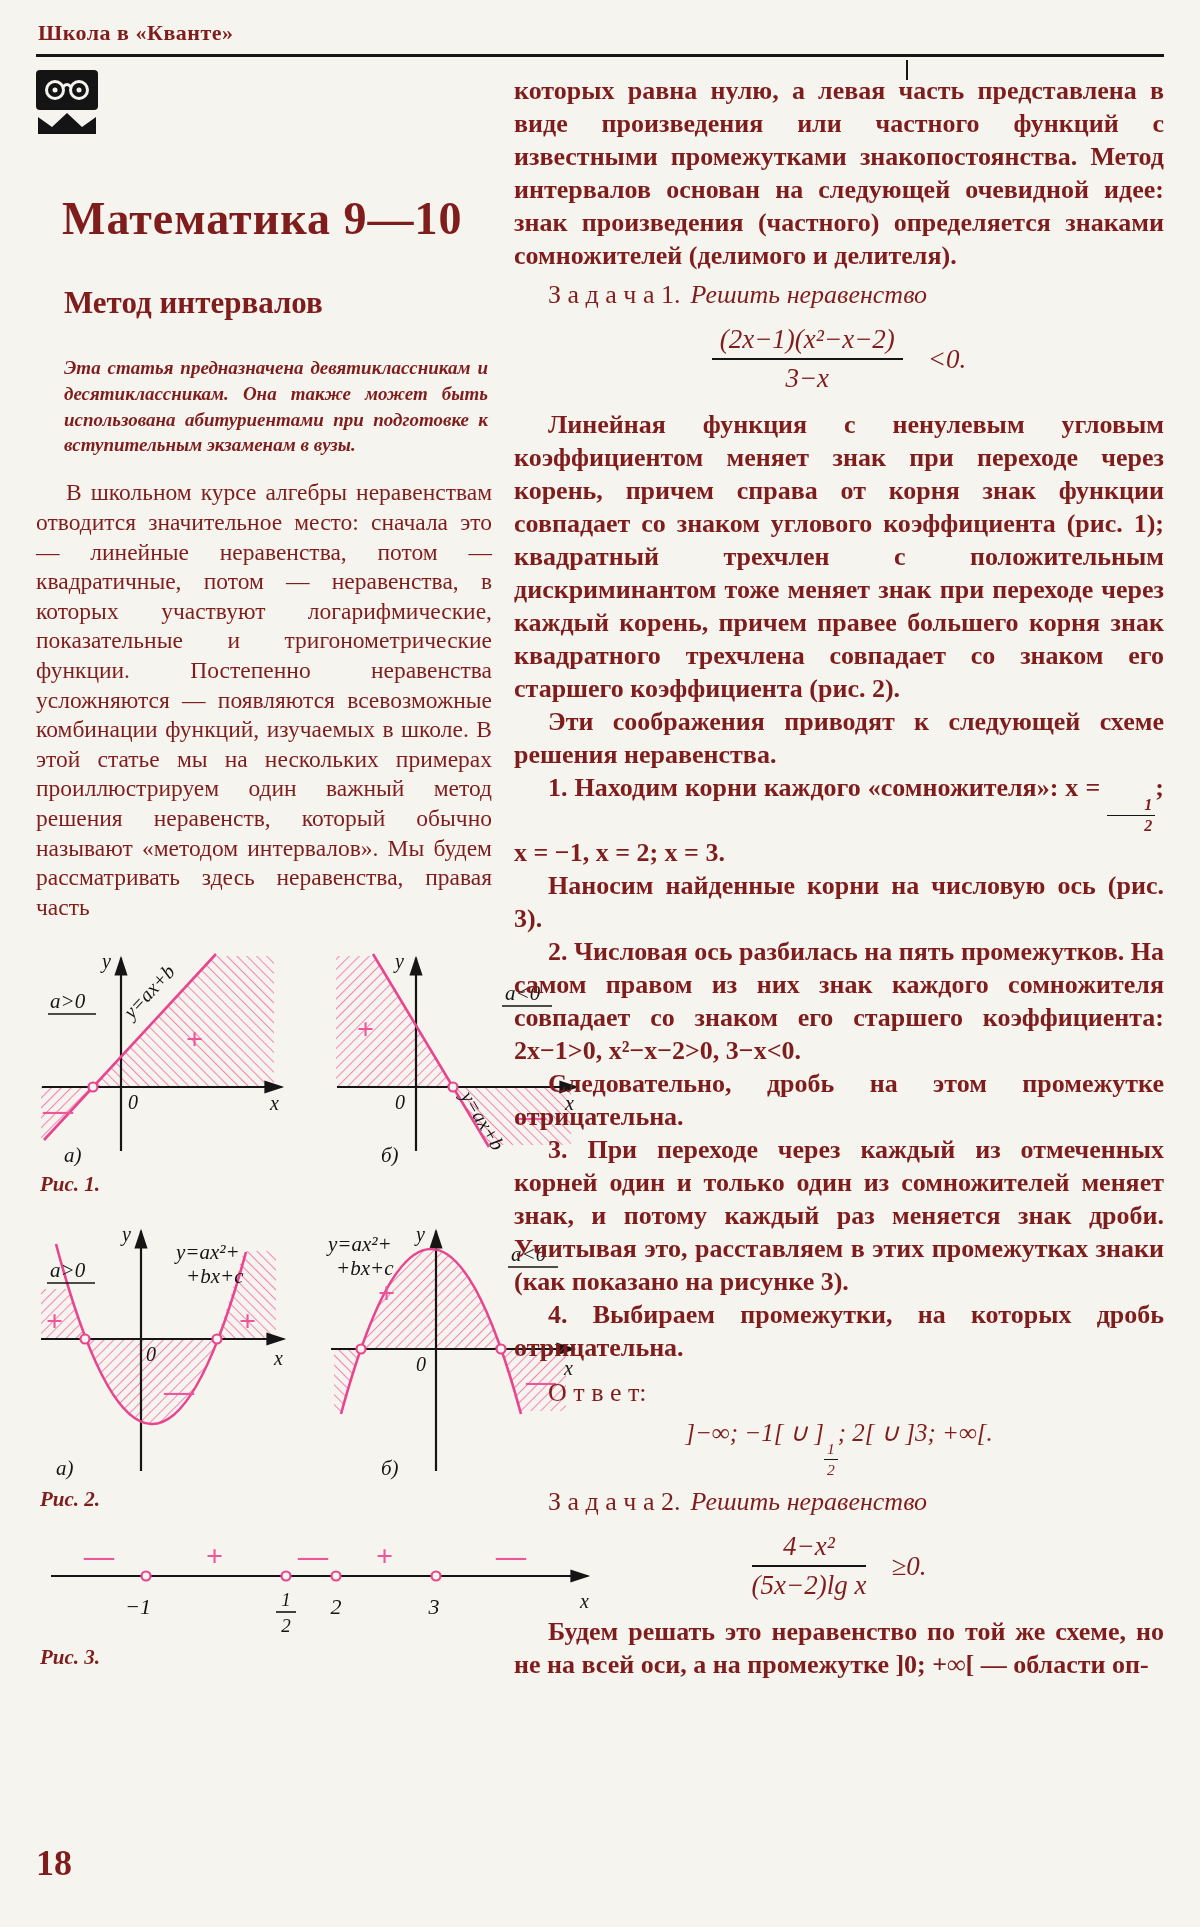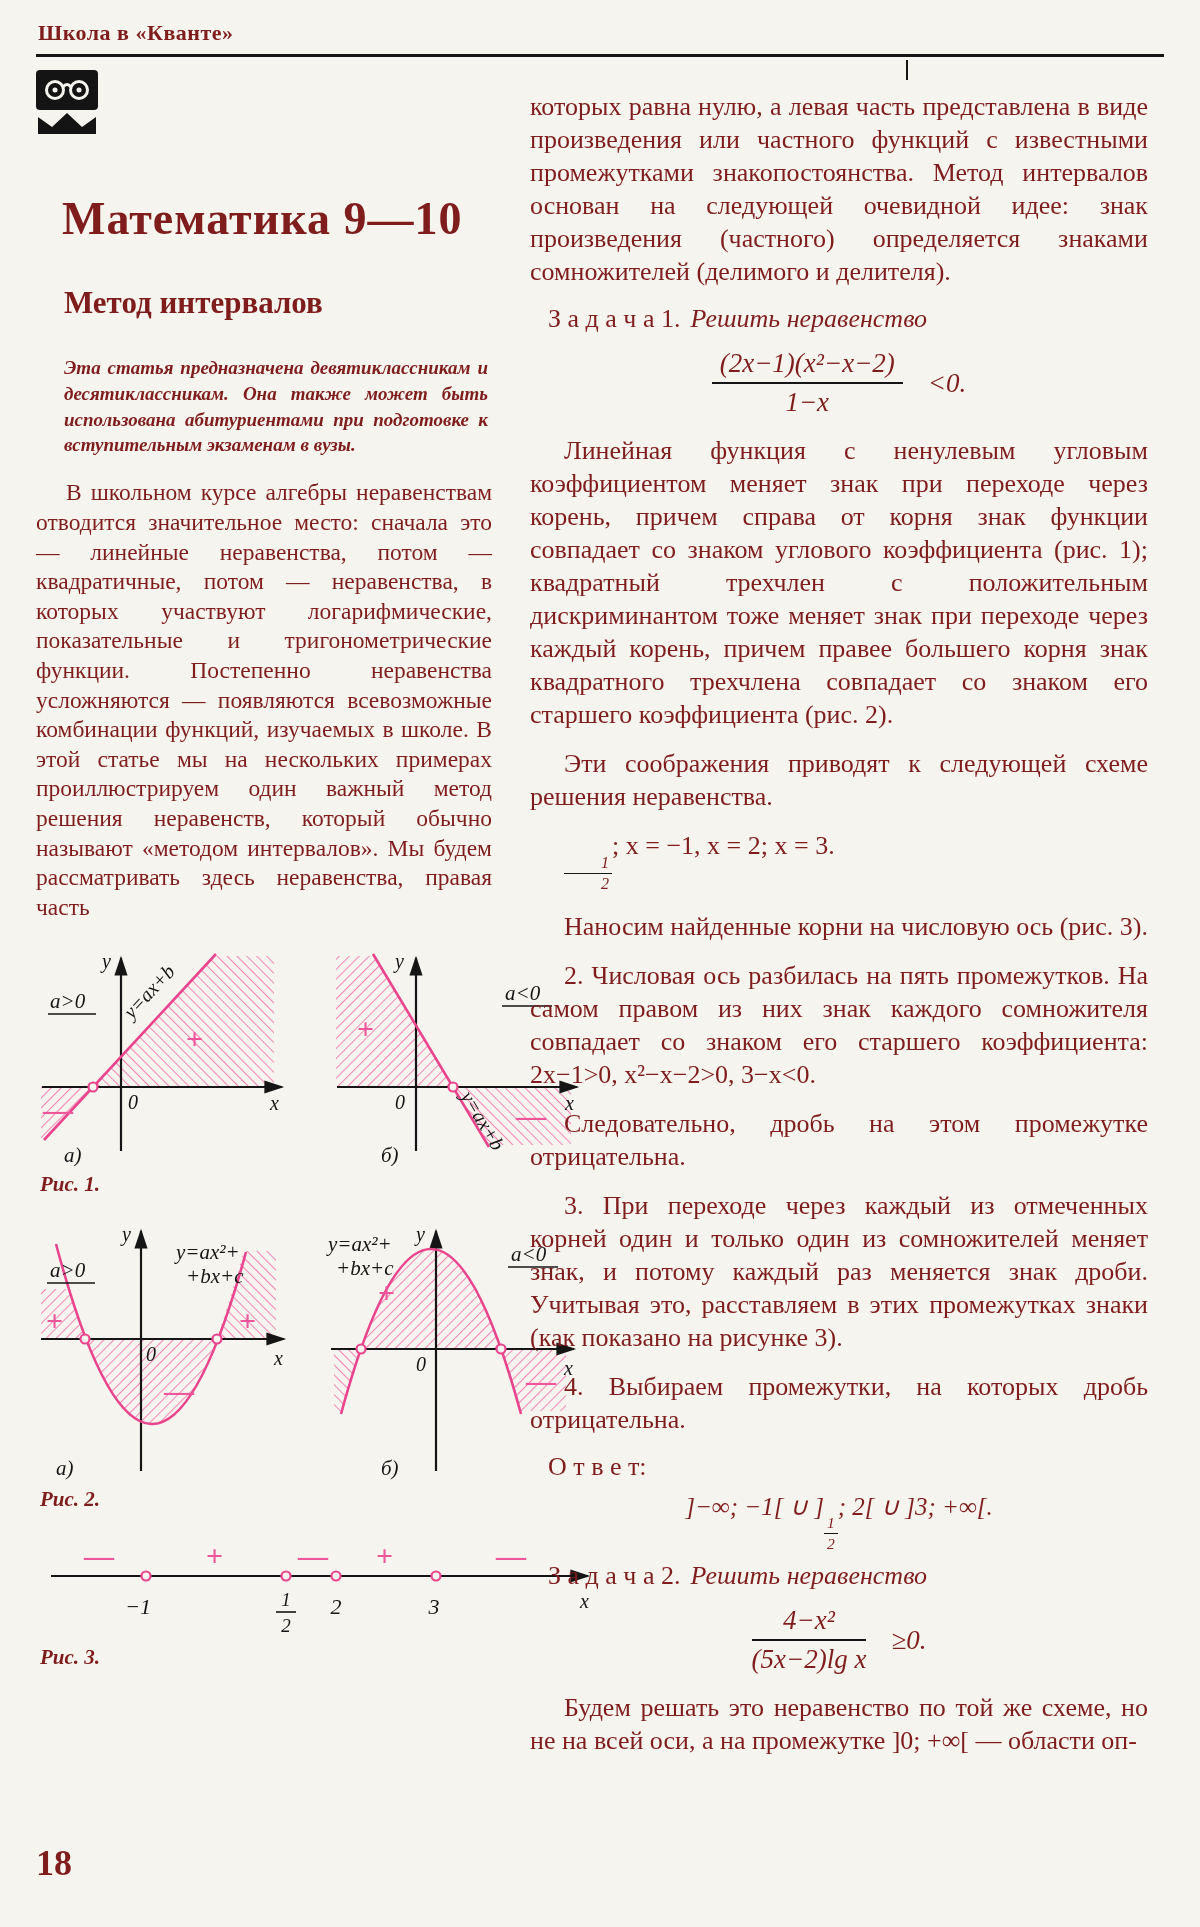--- a/index.html
+++ b/index.html
@@ -20,21 +20,21 @@
   h2.subtitle{font-size:31px;font-weight:bold;margin:40px 0 0 28px;}
   .lead{margin:34px 0 0 28px;width:424px;font-size:19px;font-weight:bold;font-style:italic;
         line-height:1.36;text-align:justify;}
   p.body-l{margin:20px 0 0;font-size:23.5px;line-height:1.26;text-align:justify;text-indent:30px;hyphens:auto;}
 
   .fig{margin-top:22px;}
   .fig svg{display:block;}
   .fig-caption{font-size:21px;font-style:italic;font-weight:bold;margin:6px 0 0 4px;}
 
   
-  p.rp{margin:16px;font-size:26px;line-height:1.27;text-align:justify;text-indent:34px;hyphens:auto;}
+  p.rp{margin:0;font-size:26px;line-height:1.27;text-align:justify;text-indent:34px;hyphens:auto;font-weight:bold;}
   p.rp.noindent{text-indent:0;}
   .task{margin:8px 0 2px;font-size:26px;text-indent:34px;}
   .task-text{font-style:italic;margin-left:10px;}
   .otvet{margin:14px 0 0;font-size:26px;text-indent:34px;}
   .answer{margin:10px 0 4px;font-size:25px;text-align:center;font-style:italic;}
 
   .display-math{display:flex;align-items:center;justify-content:center;gap:25px;
                 font-size:27px;font-style:italic;margin:14px 0;}
   .dfrac{display:inline-flex;flex-direction:column;text-align:center;}
   .dfrac .dnum{border-bottom:2px solid #151515;padding:0 8px 3px;}
@@ -214,30 +214,30 @@
   <div class="right-col">
     <p class="rp noindent">которых равна нулю, а левая часть представлена в виде произведения или частного функций с известными промежутками знакопостоянства. Метод интервалов основан на следующей очевидной идее: знак произведения (частного) определяется знаками сомножителей (делимого и делителя).</p>
 
     <p class="task">
       <span>З а д а ч а   1.</span><span class="task-text">Решить неравенство</span>
     </p>
 
     <div class="display-math">
       <span class="dfrac">
         <span class="dnum">(2x−1)(x²−x−2)</span>
-        <span class="dden">1−x</span>
+        <span class="dden">3−x</span>
       </span>
       <span>&lt;0.</span>
     </div>
 
     <p class="rp">Линейная функция с ненулевым угловым коэффициентом меняет знак при переходе через корень, причем справа от корня знак функции совпадает со знаком углового коэффициента (рис. 1); квадратный трехчлен с положительным дискриминантом тоже меняет знак при переходе через каждый корень, причем правее большего корня знак квадратного трехчлена совпадает со знаком его старшего коэффициента (рис. 2).</p>
     <p class="rp">Эти соображения приводят к следующей схеме решения неравенства.</p>
 
     <p class="rp">
-      <span class="ifrac">
+      <span>1. Находим корни каждого «сомножителя»: x = </span><span class="ifrac">
           <span class="fn">1</span>
           <span class="fd">2</span>
         </span><span>; x = −1, x = 2; x = 3.</span>
     </p>
 
     <p class="rp">Наносим найденные корни на числовую ось (рис. 3).</p>
     <p class="rp">2. Числовая ось разбилась на пять промежутков. На самом правом из них знак каждого сомножителя совпадает со знаком его старшего коэффициента: 2x−1&gt;0, x²−x−2&gt;0, 3−x&lt;0.</p>
     <p class="rp">Следовательно, дробь на этом промежутке отрицательна.</p>
     <p class="rp">3. При переходе через каждый из отмеченных корней один и только один из сомножителей меняет знак, и потому каждый раз меняется знак дроби. Учитывая это, расставляем в этих промежутках знаки (как показано на рисунке 3).</p>
     <p class="rp">4. Выбираем промежутки, на которых дробь отрицательна.</p>

